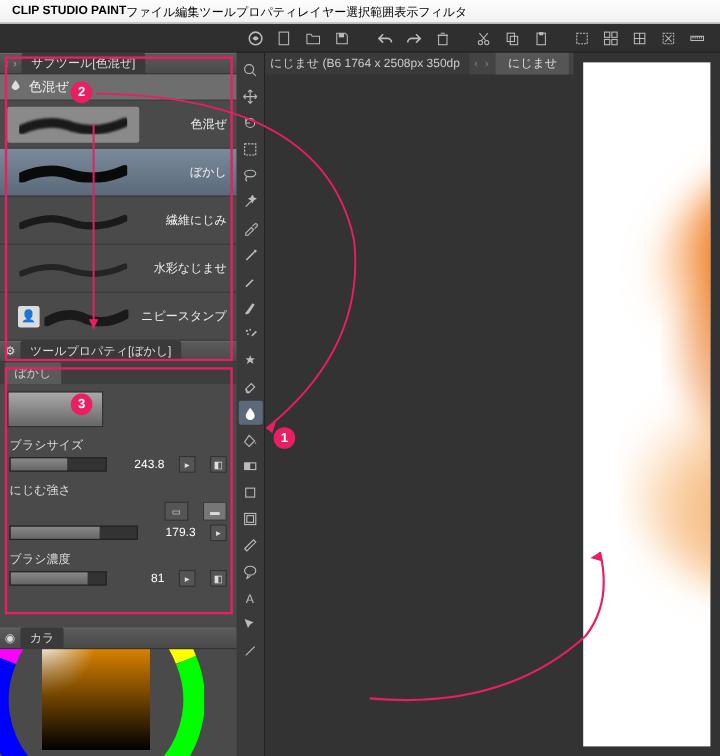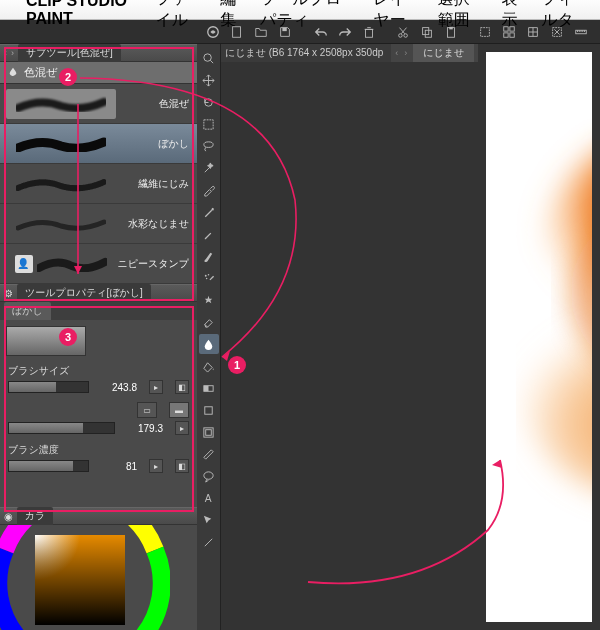--- a/index.html
+++ b/index.html
@@ -1,17 +1,17 @@
 <!DOCTYPE html>
 <html><head>
 <meta charset="utf-8">
 <style>
 *{margin:0;padding:0;box-sizing:border-box;font-family:"Hiragino Sans","Meiryo",sans-serif;-webkit-font-smoothing:antialiased}
 body{width:600px;height:630px;background:#3a3a3a;overflow:hidden;position:relative;font-size:11px;color:#ccc}
-.menubar{height:20px;background:linear-gradient(#fdfdfd,#f1f1f1);display:flex;align-items:center;padding:0 10px;gap:16px;color:#000;font-size:16px;border-bottom:1px solid #bbb}
+.menubar{height:20px;background:linear-gradient(#fdfdfd,#f1f1f1);display:flex;align-items:center;padding:0 10px;color:#000;font-size:10px;border-bottom:1px solid #bbb}
 .menubar .apple{font-size:14px}
 .menubar .appname{font-weight:600}
 .toolbar{height:24px;background:#2f2f2f;display:flex;align-items:center;padding:0 4px;gap:4px;border-bottom:1px solid #1e1e1e}
 .toolbar .ticon{width:20px;height:20px;display:flex;align-items:center;justify-content:center;color:#bbb;border-radius:2px}
 .toolbar .ticon svg{width:14px;height:14px}
 .main{display:flex;height:586px}
 .leftcol{width:197px;background:#4a4a4a;display:flex;flex-direction:column;position:relative}
 .panel-head{height:18px;background:linear-gradient(#5a5a5a,#4a4a4a);display:flex;align-items:center;padding:0 4px;font-size:10px;color:#ddd;border-top:1px solid #666;border-bottom:1px solid #333;gap:4px}
 .panel-head .chev{font-size:9px;color:#aaa}
 .panel-head .tab{background:#3a3a3a;padding:2px 8px;border-radius:2px 2px 0 0;font-size:10px}
@@ -235,20 +235,21 @@
         <div class="ctrls">
           <div class="slider">
               <div class="fill" style="width:60%"></div>
             </div>
           <span class="val">243.8</span>
           <span class="btn">▸</span>
           <span class="btn">◧</span>
         </div>
       </div>
       <div class="prop-row">
+        <div class="lab">にじむ強さ</div>
         <div class="ctrls" style="margin-bottom:3px;justify-content:flex-end">
           <span class="btn" style="width:20px;height:16px">▭</span>
           <span class="btn" style="width:20px;height:16px;background:#777">▬</span>
         </div>
         <div class="ctrls">
           <div class="slider">
               <div class="fill" style="width:70%"></div>
             </div>
           <span class="val">179.3</span>
           <span class="btn">▸</span>

